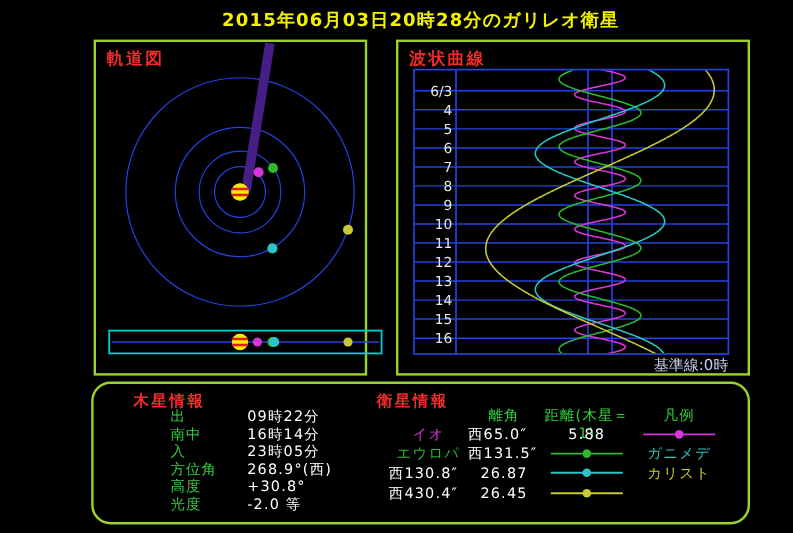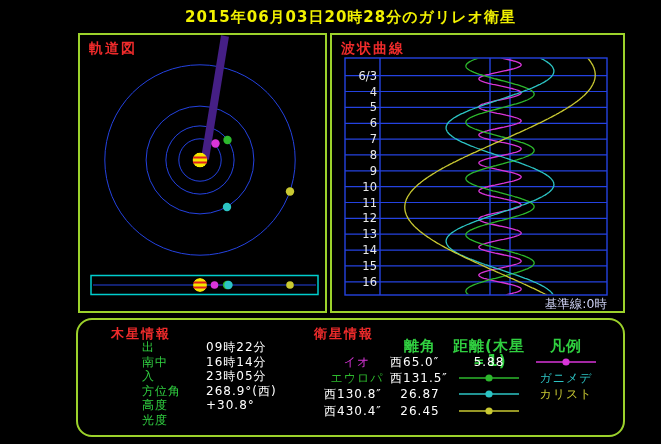--- a/index.html
+++ b/index.html
@@ -3,32 +3,32 @@
 <meta charset="utf-8">
 <style>
   html,body{margin:0;padding:0;background:#000;}
   *{box-sizing:border-box;}
   .stage{position:relative;width:661px;height:444px;background:#000;overflow:hidden;
          font-family:"DejaVu Sans","Liberation Sans",sans-serif;}
   .title{position:absolute;left:76px;top:8px;width:549px;height:20px;text-align:center;
          color:#f2f200;font-size:15px;font-weight:bold;letter-spacing:1px;}
   .panel{position:absolute;border:2px solid #9cd22b;background:#000;}
   .panel-label{position:absolute;left:9px;top:5px;color:#ef2b2b;font-size:14px;font-weight:bold;letter-spacing:2px;}
-  #orbit-panel{left:78px;top:33px;width:249px;height:280px;}
+  #orbit-panel{left:78px;top:33px;width:228px;height:280px;}
   #wave-panel{left:330px;top:33px;width:295px;height:280px;}
   #bottom-panel{left:76px;top:318px;width:549px;height:119px;border-radius:16px;}
   .psvg{position:absolute;left:0;top:0;}
   .sec-header{position:absolute;color:#ef2b2b;font-size:13px;font-weight:bold;letter-spacing:2px;}
   #jupiter-header{left:33px;top:5px;}
   #satellite-header{left:236px;top:5px;}
   #jupiter-grid{position:absolute;left:64px;top:20px;display:grid;grid-template-columns:52px 130px;}
   #jupiter-grid .jl{color:#30d040;font-size:12px;height:14.6px;line-height:14.6px;letter-spacing:1px;}
   #jupiter-grid .jv{color:#fff;font-size:12px;height:14.6px;line-height:14.6px;padding-left:12px;letter-spacing:1px;}
   #sat-grid{position:absolute;left:246px;top:19px;display:grid;grid-template-columns:66px 60px 78px 76px;align-items:center;}
-  #sat-grid .hdr{color:#30d040;font-size:15px;height:15px;line-height:15px;text-align:center;letter-spacing:1px;font-weight:bold;}
+  #sat-grid .hdr{color:#30d040;font-size:12px;height:15px;line-height:15px;text-align:center;letter-spacing:1px;}
   #sat-grid .cell{font-size:12px;height:16.2px;line-height:16.2px;letter-spacing:1px;}
   #sat-grid .sname{text-align:center;}
   #sat-grid .selo{color:#fff;text-align:left;}
   #sat-grid .sdist{color:#fff;text-align:center;}
   #sat-grid .sleg{display:flex;align-items:center;justify-content:center;height:16.2px;}
 </style>
 </head>
 <body>
 
 <div class="stage">
@@ -126,20 +126,21 @@
         <div class="jv">09時22分</div>
         <div class="jl">南中</div>
         <div class="jv">16時14分</div>
         <div class="jl">入</div>
         <div class="jv">23時05分</div>
         <div class="jl">方位角</div>
         <div class="jv">268.9°(西)</div>
         <div class="jl">高度</div>
         <div class="jv">+30.8°</div>
         <div class="jl">光度</div>
+        <div class="jv">-2.0 等</div>
       </div>
     <div class="sec-header" id="satellite-header">衛星情報</div>
     <div id="sat-grid">
         <div class="hdr"></div>
         <div class="hdr">離角</div>
         <div class="hdr">距離(木星＝1)</div>
         <div class="hdr">凡例</div>
         <div class="cell sname" style="color: rgb(217, 53, 217);">イオ</div>
         <div class="cell selo">西65.0″</div>
         <div class="cell sdist">5.88</div>

